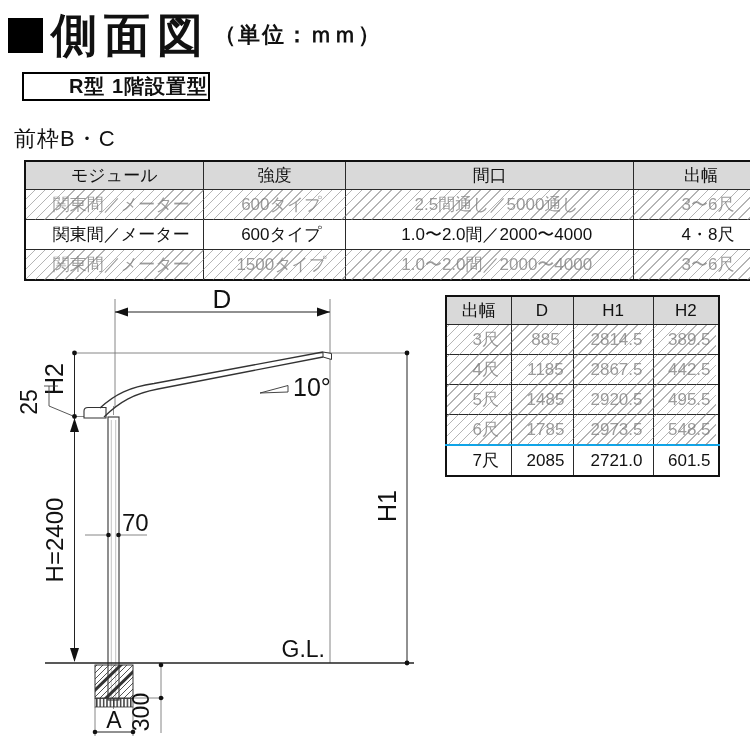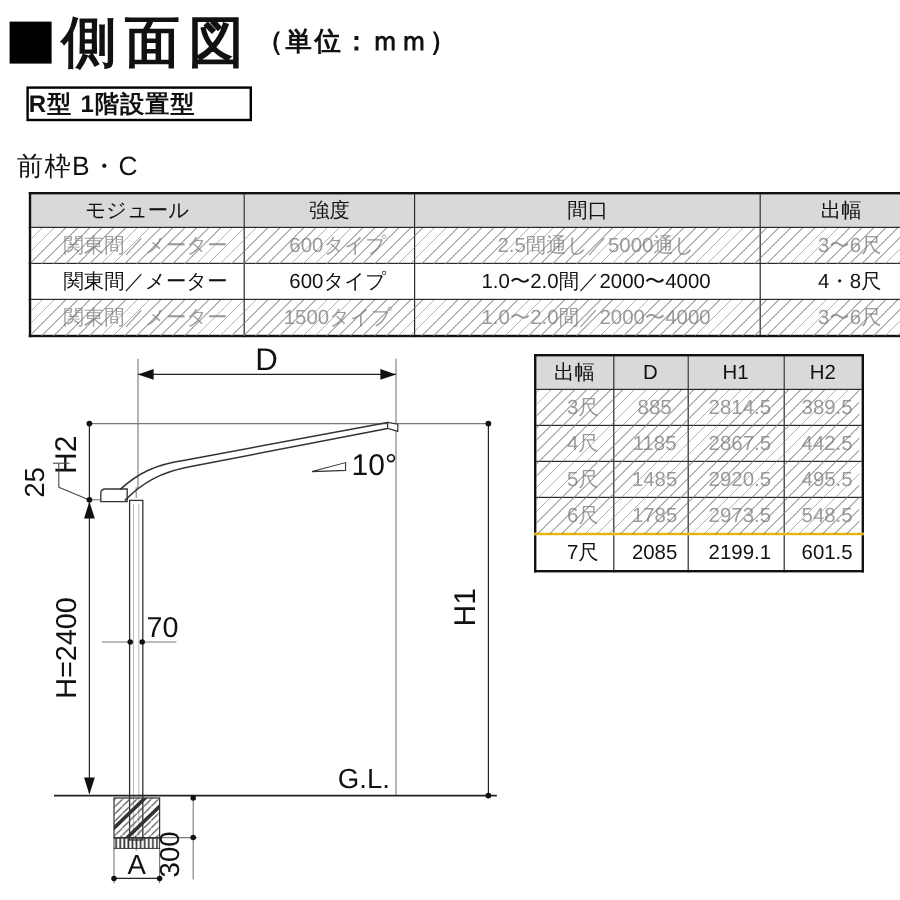--- a/index.html
+++ b/index.html
@@ -6,37 +6,37 @@
   .page{position:relative;width:750px;height:750px;background:#fff;overflow:hidden;
         font-family:"Liberation Sans","DejaVu Sans",sans-serif;color:#111;}
 
   
   .title-row{position:absolute;left:8px;top:12px;display:flex;align-items:center;justify-content:center;}
   .title-square{width:35px;height:35px;background:#000;flex:0 0 auto;}
   .title-main{font-size:46px;font-weight:bold;letter-spacing:7px;line-height:1;margin-left:8px;white-space:nowrap;}
   .title-unit{font-size:22px;font-weight:bold;letter-spacing:2px;margin-left:4px;white-space:nowrap;}
 
   .badge{position:absolute;left:22px;top:72px;width:188px;height:29px;border:2px solid #000;
-         display:flex;align-items:center;justify-content:flex-start;font-size:20px;font-weight:bold;
+         display:flex;align-items:center;justify-content:flex-end;font-size:20px;font-weight:bold;
          letter-spacing:1px;box-sizing:border-box;white-space:nowrap;}
 
   .section-heading{position:absolute;left:14px;top:124px;font-size:22px;font-weight:normal;letter-spacing:1px;}
 
   
   .tbl-wrap{position:absolute;}
   .spec-wrap{left:24px;top:160px;width:746px;}
   .dim-wrap{left:445px;top:295px;width:273px;}
   table{border-collapse:collapse;table-layout:fixed;width:100%;background:#fff;border:2px solid #111;}
   th,td{border:1px solid #2a2a2a;text-align:center;font-size:17px;font-weight:normal;
         padding:0;overflow:hidden;white-space:nowrap;}
   thead th{background:#d9d9d9;height:27px;}
   td{height:29px;padding-left:14px;}
   tr.grayed td{color:#9c9c9c;}
   td.num{text-align:center;padding-right:7px;}
-  tr.solid-top td{border-top:2px solid #eab308;}
+  tr.solid-top td{border-top:2px solid #0ea5e9;}
 
   
   .hatch{position:absolute;left:2px;right:2px;pointer-events:none;
          background:repeating-linear-gradient(-45deg,
             rgba(120,120,120,.55) 0px, rgba(120,120,120,.55) 1px,
             transparent 1px, transparent 7px);}
   .spec-hatch-1{top:30px;height:30px;}
   .spec-hatch-2{top:90px;height:30px;}
   .dim-hatch{top:30px;height:120px;}
 
@@ -249,21 +249,21 @@
         </tr>
         <tr class="grayed">
           <td>6尺</td>
           <td class="num">1785</td>
           <td class="num">2973.5</td>
           <td class="num">548.5</td>
         </tr>
         <tr class="solid-top">
           <td>7尺</td>
           <td class="num">2085</td>
-          <td class="num">2199.1</td>
+          <td class="num">2721.0</td>
           <td class="num">601.5</td>
         </tr>
       </tbody>
     </table>
     <div class="hatch dim-hatch"></div>
   </div>
 
 </div>
 
 </body></html>

